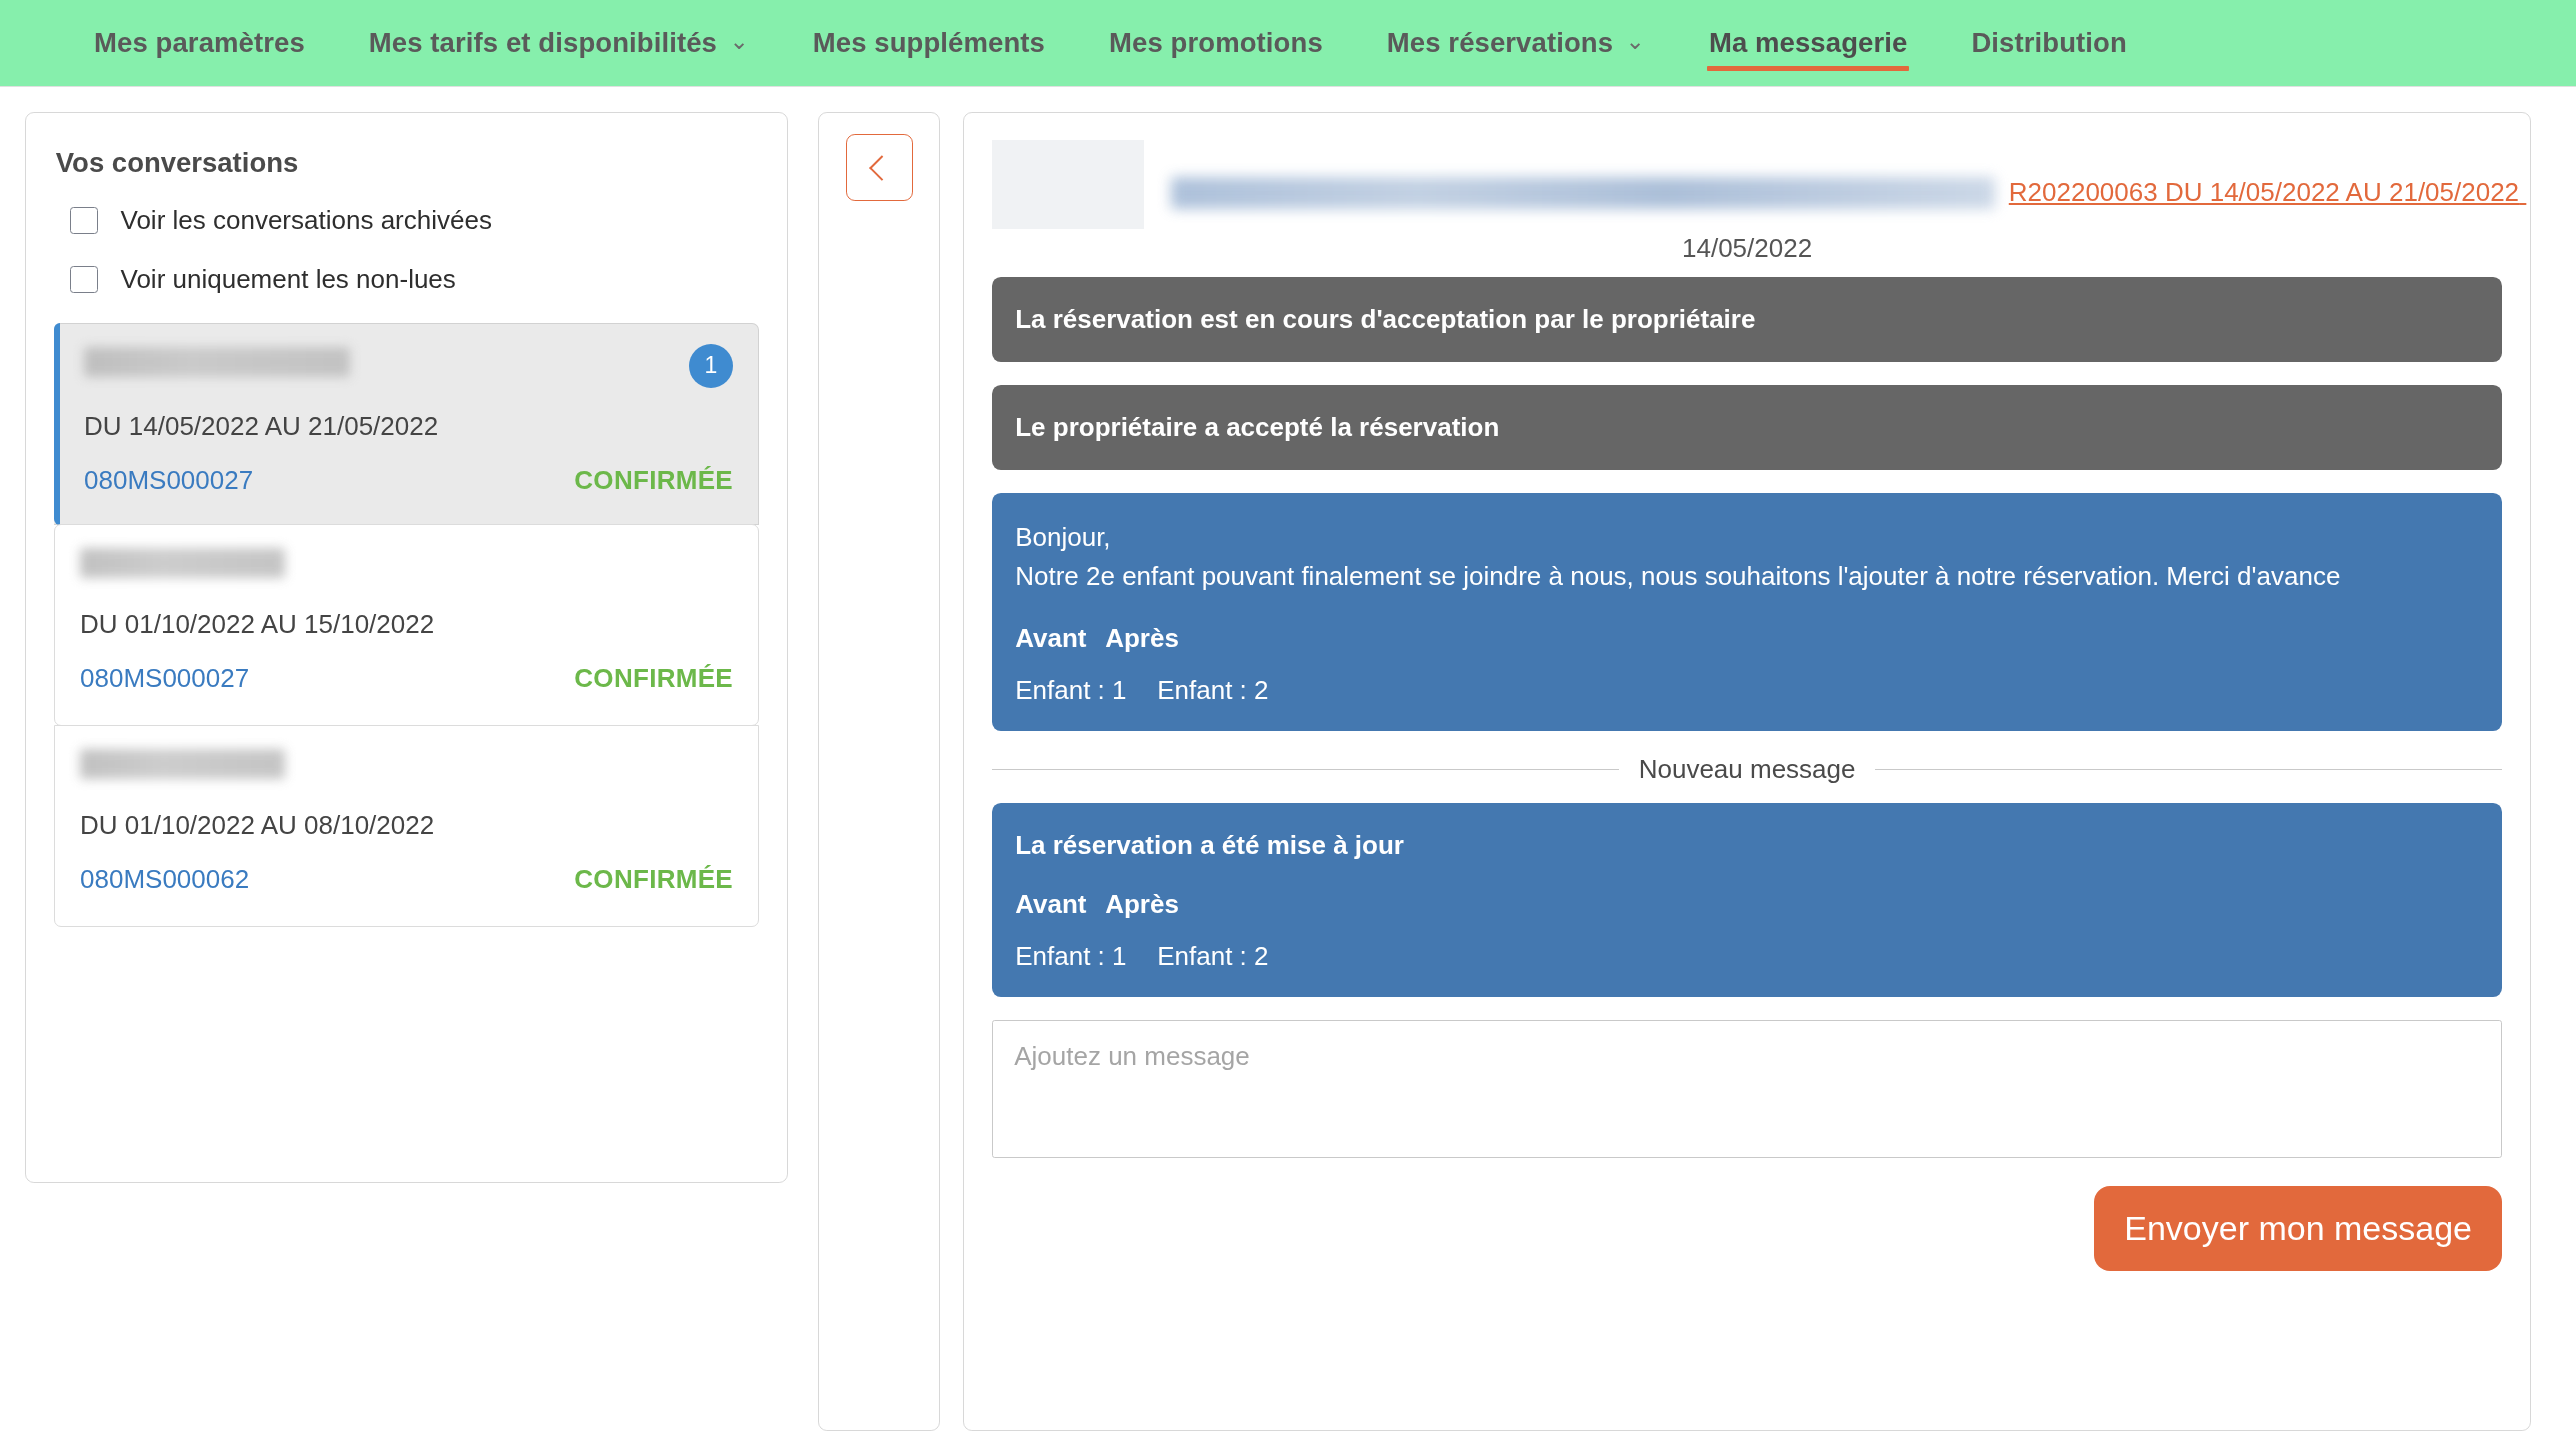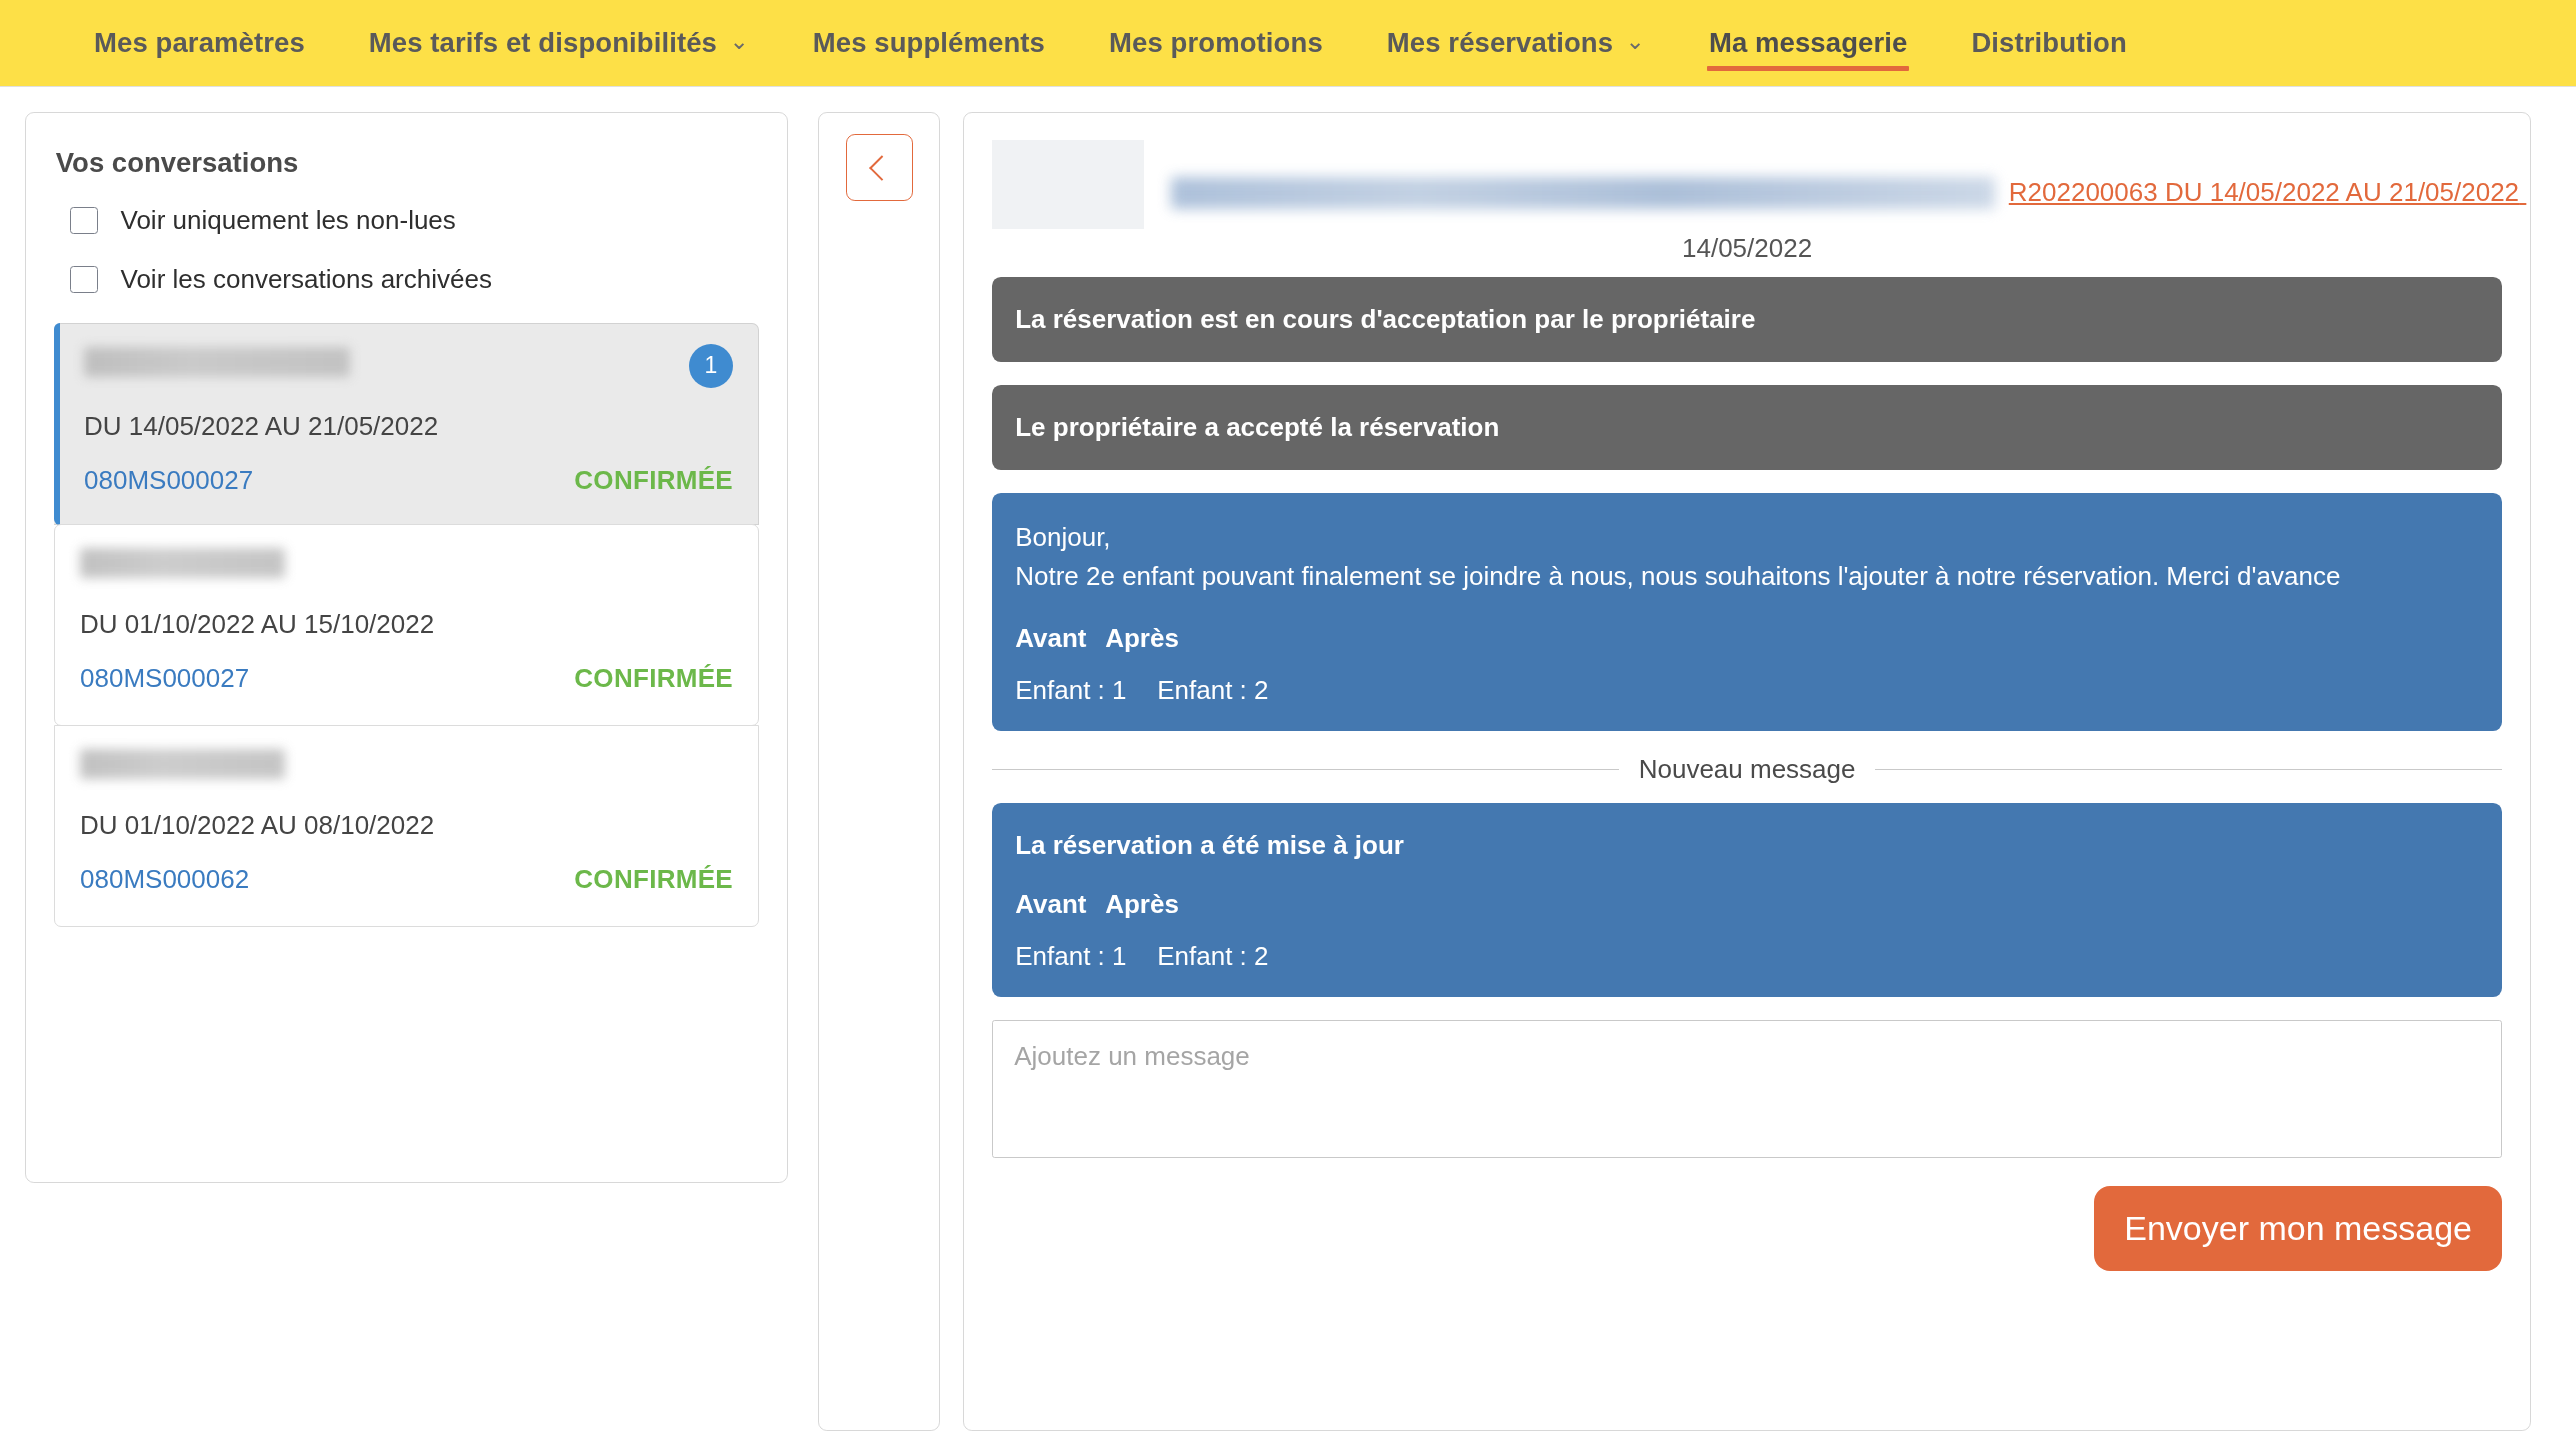--- a/index.html
+++ b/index.html
@@ -12,21 +12,21 @@
   }
 
   
   .topnav {
     height: 87px;
     display: flex;
     align-items: flex-start;
     padding-left: 62px;
     gap: 0;
     border-bottom: 0.9px solid #e0e0e0;
-    background: #fde047;
+    background: #86efac;
   }
   .nav-tab {
     position: relative;
     padding: 26.6px 32px 0 32px;
     font-size: 27.5px;
     font-weight: bold;
     color: #5a5a5a;
     white-space: nowrap;
     letter-spacing: 0.1px;
     cursor: pointer;
@@ -340,25 +340,25 @@
   </div>
 </nav>
 
 <div class="page">
 
   <aside class="sidebar">
     <div class="sidebar-title">Vos conversations</div>
 
     <div class="check-row">
       <span class="cbox"></span>
-      <span class="check-label">Voir uniquement les non-lues</span>
+      <span class="check-label">Voir les conversations archivées</span>
     </div>
     <div class="check-row">
       <span class="cbox"></span>
-      <span class="check-label">Voir les conversations archivées</span>
+      <span class="check-label">Voir uniquement les non-lues</span>
     </div>
 
     <div class="conv-list">
 
       <div class="conv-item selected">
         <div class="conv-head">
           <div class="conv-name-redacted" style="width:266px"></div>
           <div class="badge">1</div>
         </div>
         <div class="conv-dates">DU 14/05/2022 AU 21/05/2022</div>

